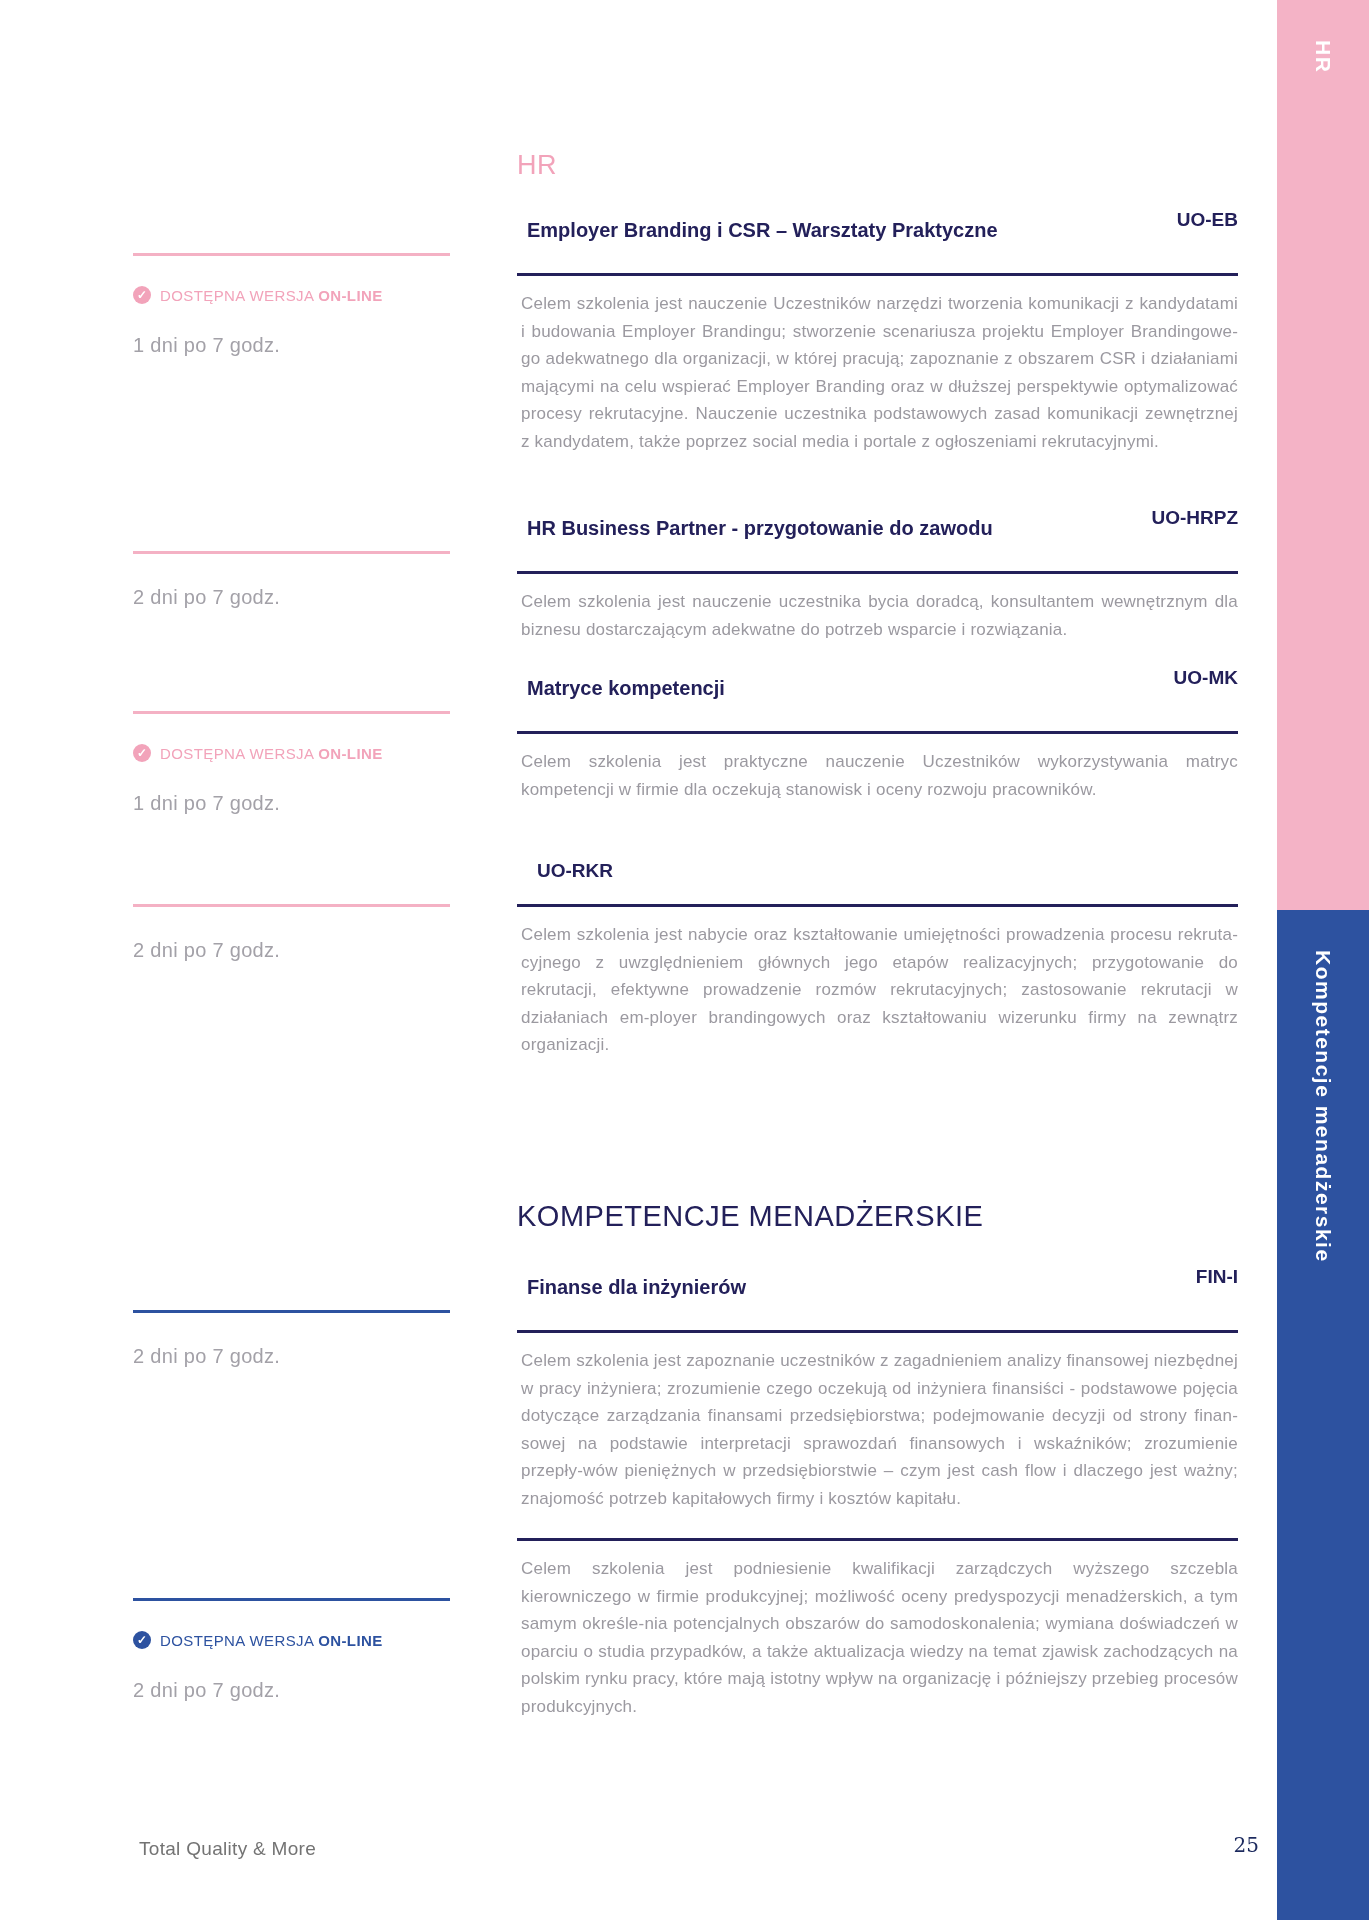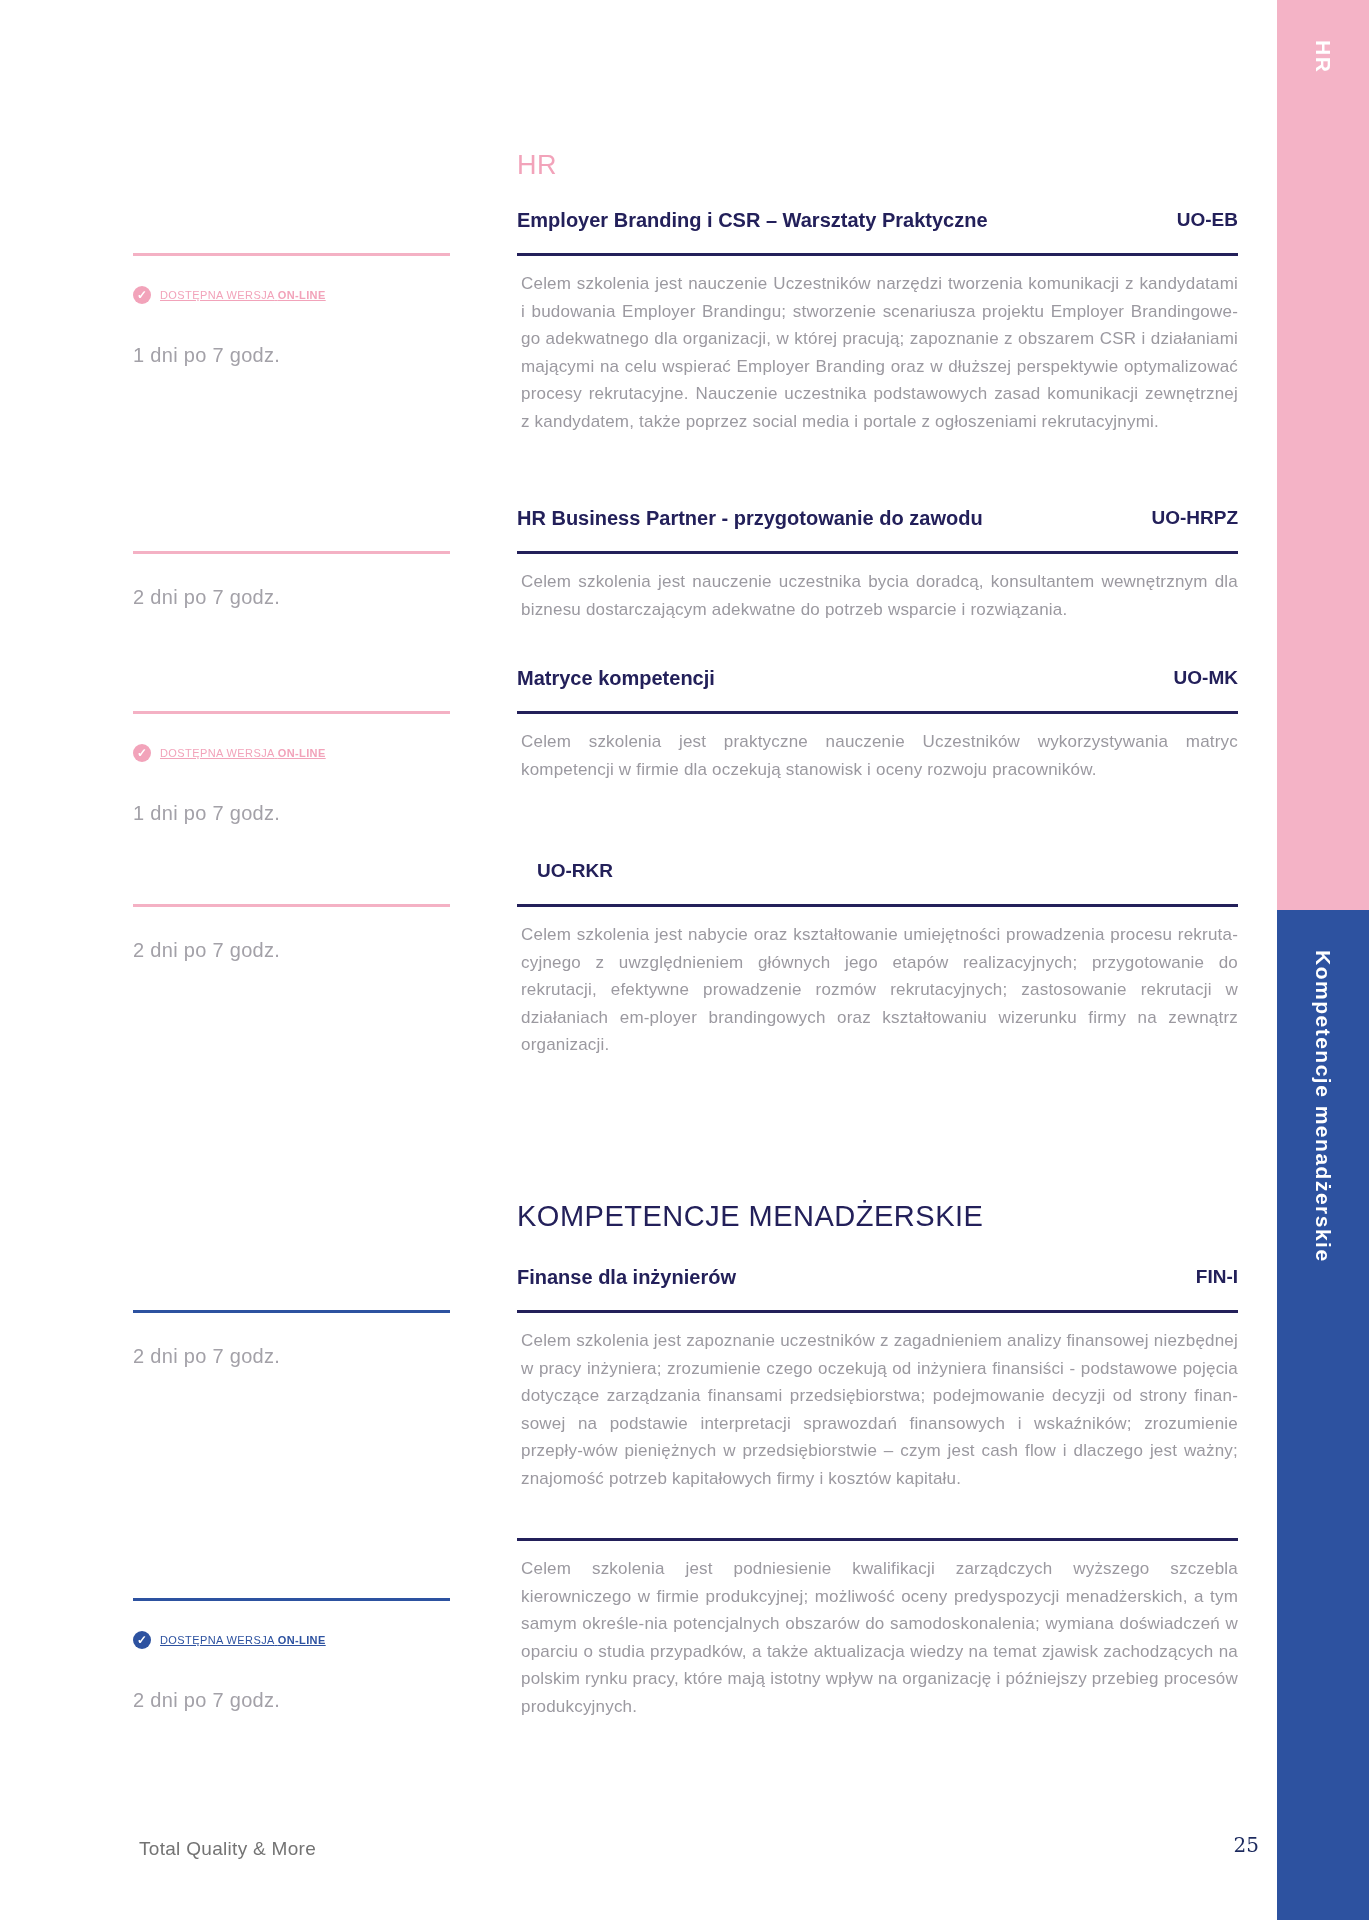--- a/index.html
+++ b/index.html
@@ -49,21 +49,21 @@
     position: absolute;
     left: 517px;
     width: 721px;
   }
   .course-head {
     display: flex;
     justify-content: space-between;
     align-items: flex-start;
   }
   .course-title {
-    margin: 0;
+    margin: 10px;
     font-size: 20px;
     line-height: 30px;
     font-weight: bold;
     color: #23205a;
   }
   .course-code {
     font-size: 19px;
     line-height: 30px;
     font-weight: bold;
     color: #23205a;
@@ -110,34 +110,33 @@
     border-radius: 50%;
     background: var(--accent);
     color: #ffffff;
     font-size: 12px;
     font-weight: bold;
     line-height: 18px;
     text-align: center;
     flex: 0 0 auto;
   }
   .badge-text {
-    font-size: 11px;
+    font-size: 15px;
     letter-spacing: 0.4px;
     color: var(--accent);
     white-space: nowrap;
-    text-decoration: underline;
   }
   .badge-text b { font-weight: bold; }
   .meta-duration {
     margin-top: 32px;
     font-size: 20px;
     color: #a3a1a8;
     letter-spacing: 0.3px;
   }
-  .meta-badge + .meta-duration { margin-top: 40px; }
+  .meta-badge + .meta-duration { margin-top: 30px; }
 
   
   .footer-brand {
     position: absolute;
     left: 133px;
     top: 1838px;
     font-size: 19px;
     font-weight: normal;
     color: #737373;
     letter-spacing: 0.3px;

